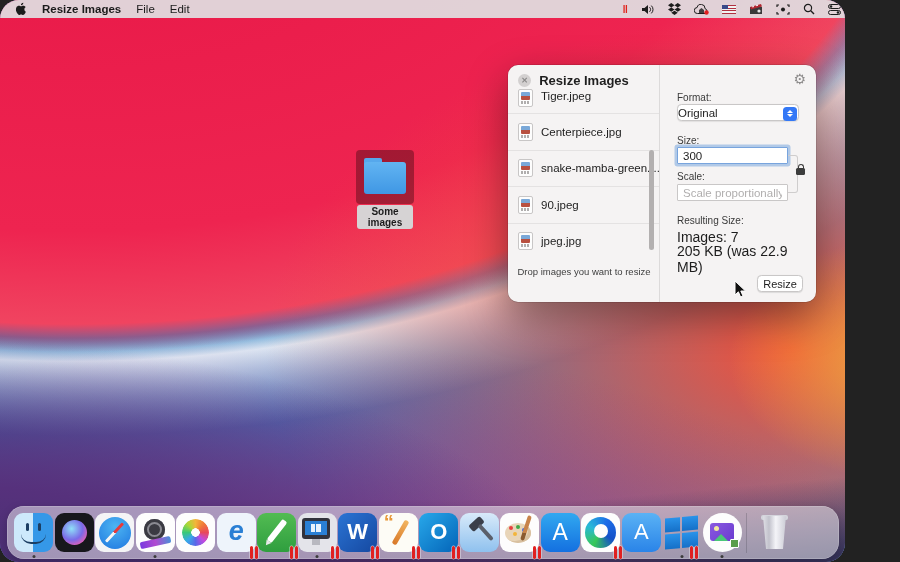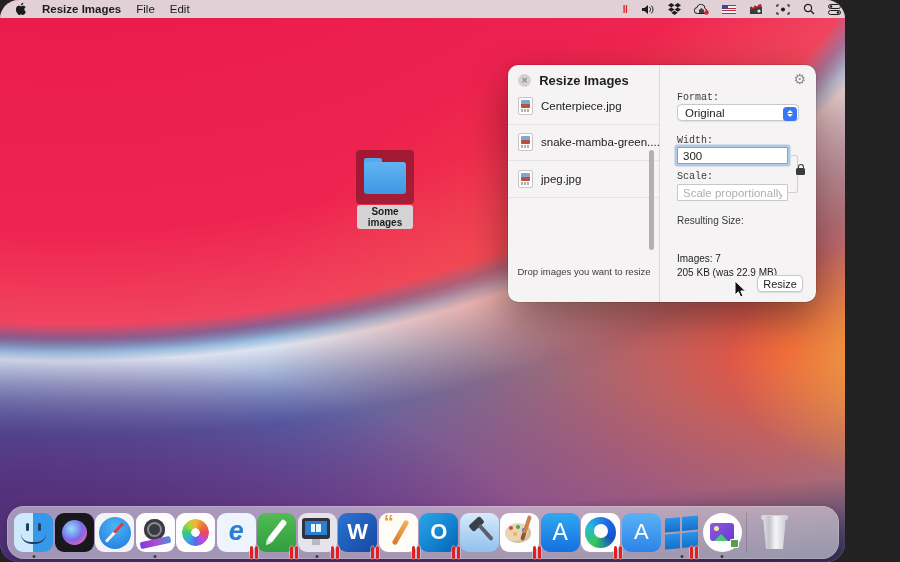--- a/index.html
+++ b/index.html
@@ -94,25 +94,25 @@
   }
   .fico i { position:absolute; left:2px; top:2px; right:2px; height:8px; background:linear-gradient(180deg,#7aa8d8 55%,#b85040 55%); border-radius:1px; }
   .fico b { position:absolute; left:2px; bottom:2px; right:2px; height:3px; background:repeating-linear-gradient(90deg,#b0aeae 0 2px,transparent 2px 3px); }
   .fname { white-space:nowrap; overflow:hidden; }
   .scrollthumb { position:absolute; left:141px; top:85px; width:5px; height:100px; border-radius:2.5px; background:#b3b0b0; }
 
   .drop-hint { position:absolute; left:0; top:201px; width:152px; text-align:center; font-size:9.5px; color:#3e3e3e; }
   .brand { position:absolute; left:0; top:217px; width:152px; text-align:center; font-size:13px; font-weight:bold; color:#1b1b1b; }
   .brand .bars { color:#e0231c; font-weight:bold; margin-right:2px; }
 
-  .fldlabel { position:absolute; left:17px; font-size:10px; color:#3a3a3a;font-family:Liberation Mono, monospace; }
+  .fldlabel { position:absolute; left:17px; font-size:10px; color:#3a3a3a; }
   .dropdown {
     position:absolute; left:17px; top:39px; width:122px; height:17px; background:#fff;
     border:0.5px solid #c9c7c7; border-radius:4.5px; box-shadow:0 0.5px 1px rgba(0,0,0,0.08);
-    font-size:11.5px; color:#1d1d1d; display:flex; align-items:center; padding-left:7px;
+    font-size:11.5px; color:#1d1d1d; display:flex; align-items:center; 
   }
   .dd-step {
     position:absolute; right:1.5px; top:1.5px; width:14px; height:14px; border-radius:3.5px;
     background:#3478f6; display:flex; flex-direction:column; align-items:center; justify-content:center; gap:1px;
   }
   .dd-step i { width:0; height:0; border-left:3px solid transparent; border-right:3px solid transparent; }
   .dd-step .up { border-bottom:3.5px solid #fff; }
   .dd-step .dn { border-top:3.5px solid #fff; }
 
   .tf {
@@ -121,21 +121,21 @@
   }
   .tf.focus { border:1.5px solid #78a4dd; box-shadow:0 0 0 2.5px rgba(95,150,218,0.45); }
   .tf::placeholder { color:#b0aeae; }
 
   .lockwrap { position:absolute; left:128px; top:90px; width:14px; height:38px; }
   .lockwrap .line { position:absolute; border:1px solid #cfcdcd; border-left:none; left:0; right:4px; top:0; bottom:0; border-radius:0 3px 3px 0; }
   .lock { position:absolute; right:-3px; top:13px; width:9px; height:7px; background:#3c3c3c; border-radius:1.5px; }
   .lock:before { content:""; position:absolute; left:1.5px; top:-4px; width:6px; height:6px; border:1.5px solid #3c3c3c; border-bottom:none; border-radius:3px 3px 0 0; box-sizing:border-box; }
 
   .result-label { position:absolute; left:17px; top:150px; font-size:10px; color:#3a3a3a; }
-  .result-line { position:absolute; left:17px; font-size:10px; color:#1d1d1d;margin-top:24px; }
+  .result-line { position:absolute; left:17px; font-size:14px; color:#1d1d1d; }
   .resize-btn {
     position:absolute; right:13px; top:210px; width:46px; height:17px; background:#fff;
     border:0.5px solid #c9c7c7; border-radius:4.5px; font-size:11px; color:#1d1d1d;
     text-align:center; line-height:16px; box-shadow:0 0.5px 1px rgba(0,0,0,0.1);
   }
 
   
   .cursor { position:absolute; left:734px; top:280px; z-index:60; }
 
   
@@ -296,33 +296,47 @@
     <div class="folder-body"></div>
   </div>
   <div class="folder-label">Some images</div>
 
   <div class="win">
     <div class="pane-l">
       <div class="close-btn">✕</div>
       <div class="win-title">Resize Images</div>
 
       <div class="filelist">
+        <div class="frow first">
+          <span class="fico">
+              <i></i>
+              <b></b>
+            </span>
+          <span class="fname">Tiger.jpeg</span>
+        </div>
         <div class="frow">
           <span class="fico">
               <i></i>
               <b></b>
             </span>
           <span class="fname">Centerpiece.jpg</span>
         </div>
         <div class="frow">
           <span class="fico">
               <i></i>
               <b></b>
             </span>
           <span class="fname">snake-mamba-green....</span>
+        </div>
+        <div class="frow">
+          <span class="fico">
+              <i></i>
+              <b></b>
+            </span>
+          <span class="fname">90.jpeg</span>
         </div>
         <div class="frow">
           <span class="fico">
               <i></i>
               <b></b>
             </span>
           <span class="fname">jpeg.jpg</span>
         </div>
       </div>
       <div class="scrollthumb"></div>
@@ -335,21 +349,21 @@
 
       <div class="fldlabel" style="top:27px;">Format:</div>
       <div class="dropdown">
         <span>Original</span>
         <span class="dd-step">
             <i class="up"></i>
             <i class="dn"></i>
           </span>
       </div>
 
-      <div class="fldlabel" style="top:70px;">Width:</div>
+      <div class="fldlabel" style="top:70px;">Size:</div>
       <input class="tf focus" style="top: 82px;" value="300">
 
       <div class="fldlabel" style="top:106px;">Scale:</div>
       <input class="tf" style="top: 119px;" placeholder="Scale proportionally">
 
       <div class="lockwrap">
         <span class="line"></span>
         <span class="lock"></span>
       </div>
 

